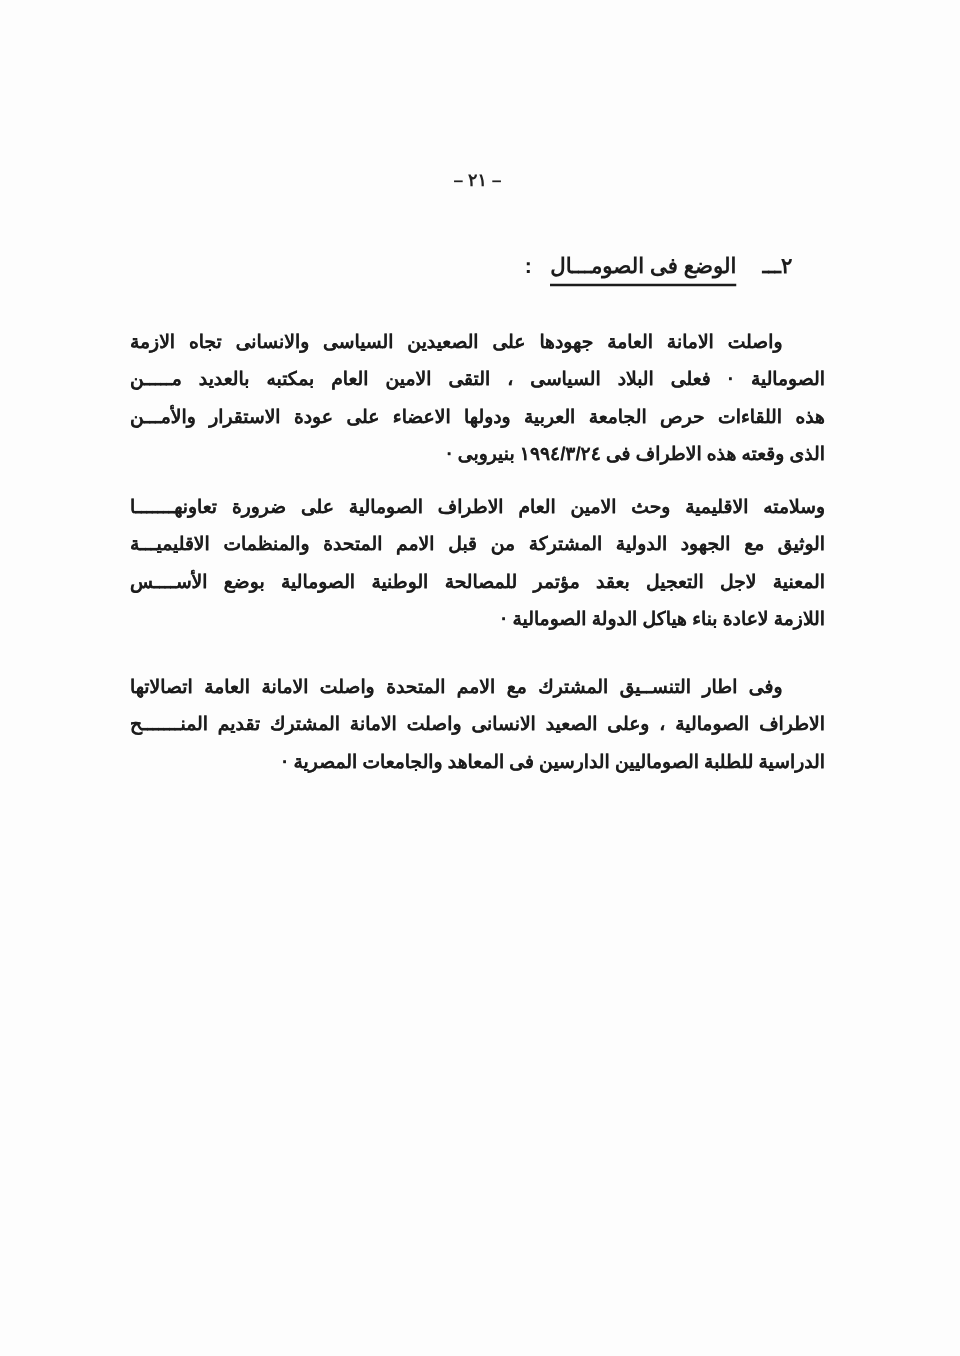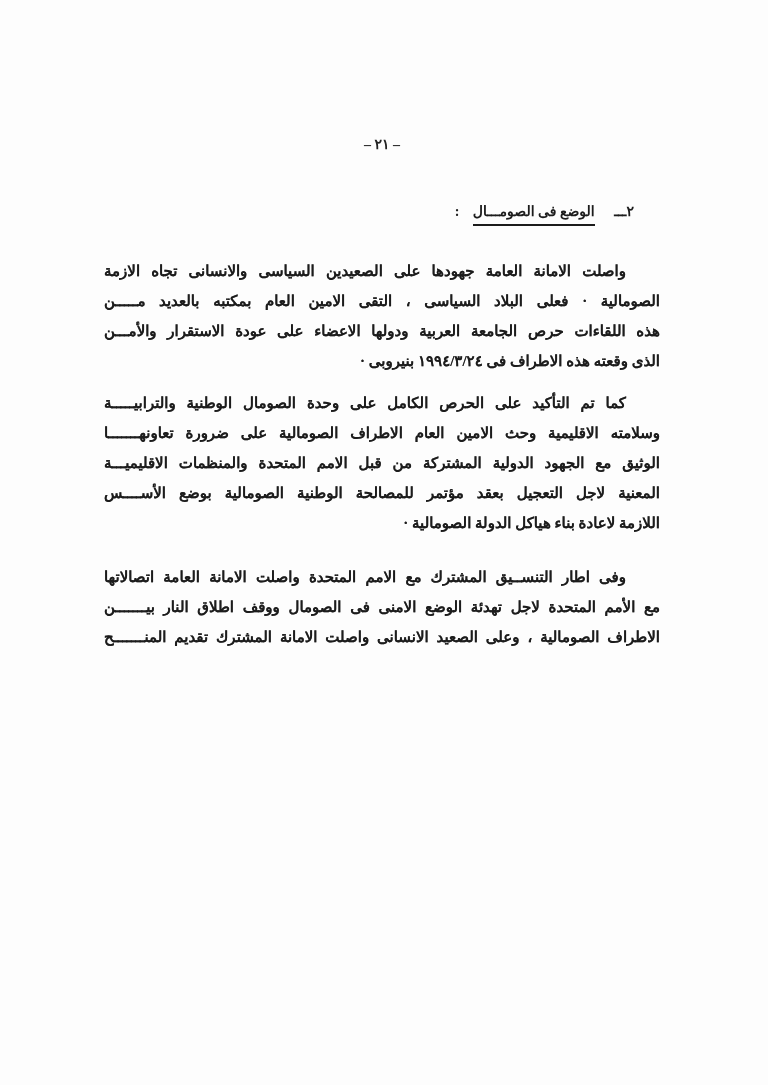--- a/index.html
+++ b/index.html
@@ -8,33 +8,33 @@
     background: #ffffff;
   }
   .page {
     position: relative;
     width: 768px;
     height: 1085px;
     box-sizing: border-box;
     background: #fdfdfd;
     padding: 136px 108px 0 104px;
     direction: rtl;
-    font-family: Liberation Serif, serif;
+    font-family: Liberation Sans, sans-serif;
     font-weight: bold;
     color: #1c1c1c;
     overflow: hidden;
   }
   .page-number {
     text-align: center;
     font-size: 14px;
     letter-spacing: 1px;
     color: #222;
   }
   .heading {
-    font-size: 14px;
+    font-size: 17px;
     white-space: nowrap;
   }
   .heading-1 { margin: 50px 26px 0 0; }
   .h-num { display: inline-block; }
   .h-title {
     display: inline-block;
     margin-right: 16px;
     padding-bottom: 4px;
     border-bottom: 2px solid #1c1c1c;
   }
@@ -71,26 +71,25 @@
   </div>
 
   <div class="para p1">
     <div class="line first">واصلت الامانة العامة جهودها على الصعيدين السياسى والانسانى تجاه الازمة</div>
     <div class="line">الصومالية · فعلى البلاد السياسى ، التقى الامين العام بمكتبه بالعديد مـــــن</div>
     <div class="line">هذه اللقاءات حرص الجامعة العربية ودولها الاعضاء على عودة الاستقرار والأمـــن</div>
     <div class="line last">الذى وقعته هذه الاطراف فى ١٩٩٤/٣/٢٤ بنيروبى ·</div>
   </div>
 
   <div class="para p2">
-    <div class="line first">كما تم التأكيد على الحرص الكامل على وحدة الصومال الوطنية والترابيـــــة</div>
     <div class="line">وسلامته الاقليمية وحث الامين العام الاطراف الصومالية على ضرورة تعاونهـــــــا</div>
     <div class="line">الوثيق مع الجهود الدولية المشتركة من قبل الامم المتحدة والمنظمات الاقليميـــة</div>
     <div class="line">المعنية لاجل التعجيل بعقد مؤتمر للمصالحة الوطنية الصومالية بوضع الأســــس</div>
     <div class="line last">اللازمة لاعادة بناء هياكل الدولة الصومالية ·</div>
   </div>
 
   <div class="para p3">
     <div class="line first">وفى اطار التنســيق المشترك مع الامم المتحدة واصلت الامانة العامة اتصالاتها</div>
-    <div class="line">مع الأمم المتحدة لاجل تهدئة الوضع الامنى فى الصومال ووقف اطلاق النار بيـــــــن</div>
     <div class="line">الاطراف الصومالية ، وعلى الصعيد الانسانى واصلت الامانة المشترك تقديم المنـــــــح</div>
+    <div class="line last">الدراسية للطلبة الصوماليين الدارسين فى المعاهد والجامعات المصرية ·</div>
   </div>
 
 </div>
 
 </body></html>

